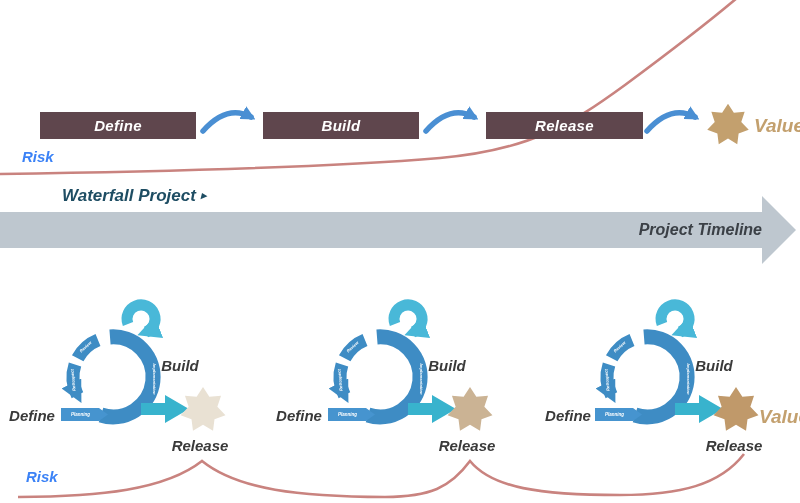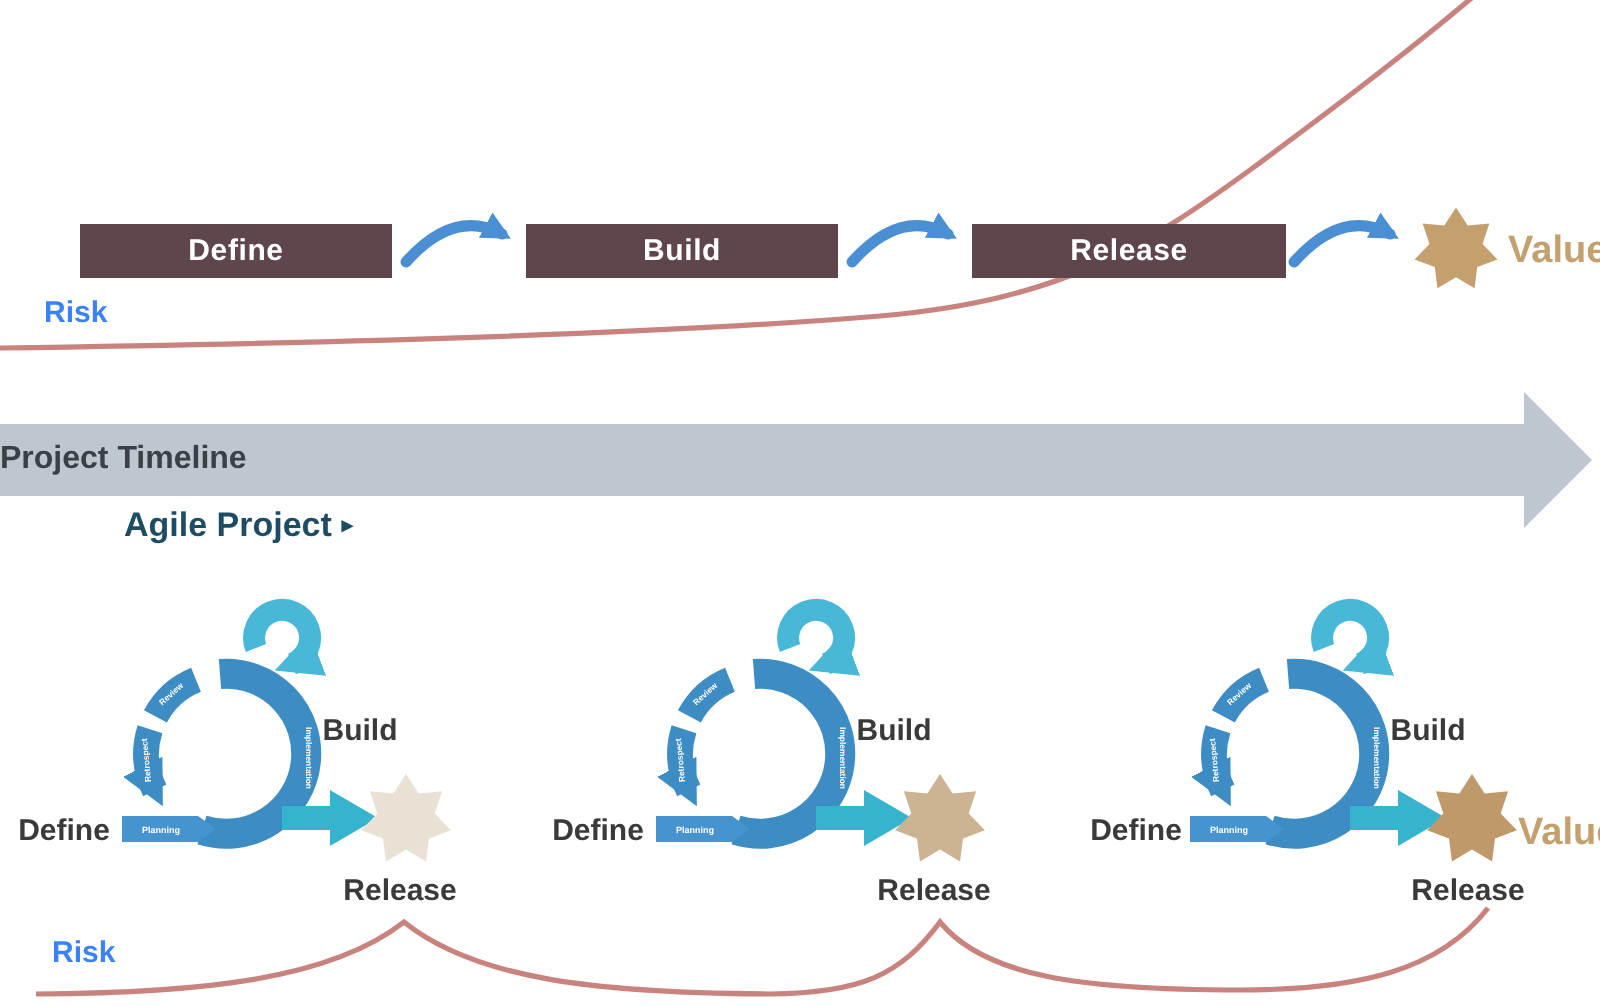--- a/index.html
+++ b/index.html
@@ -1,24 +1,24 @@
 <!DOCTYPE html>
 <html><head>
 <meta charset="utf-8">
 <style>
   html,body{margin:0;padding:0;background:#fff;}
   #canvas{position:relative;width:800px;height:503px;background:#fff;overflow:hidden;
-          font-family:"Liberation Sans", sans-serif;}
+          font-family:"Liberation Sans", sans-serif;font-style:italic;}
   #canvas svg.layer{position:absolute;left:0;top:0;}
   .label{position:absolute;font-weight:bold;white-space:nowrap;}
   .risk-label{color:#3b82f6;font-size:15px;}
   .section-label{color:#1e4d63;font-size:17px;}
   .section-label .ptr{font-size:11px;vertical-align:2px;margin-left:5px;}
   .timeline-label{left:0;top:212px;width:762px;height:36px;line-height:36px;
-                  text-align:left;color:#3b4046;font-size:16px;}
+                  text-align:right;color:#3b4046;font-size:16px;}
   .stage-box{position:absolute;top:112px;height:27px;background:#5f464d;color:#ffffff;
              display:flex;align-items:center;justify-content:center;
              font-weight:bold;font-size:15px;letter-spacing:.3px;}
   .cycle-label{color:#3a3a3a;font-size:15px;text-align:center;}
   .value-label{color:#c3a06e;font-size:19px;}
 </style>
 </head>
 <body>
 
 <div id="canvas">
@@ -77,22 +77,22 @@
 
   <div class="stage-box" style="left:40px;width:156px;">Define</div>
   <div class="stage-box" style="left:263px;width:156px;">Build</div>
   <div class="stage-box" style="left:486px;width:157px;">Release</div>
 
   <div class="label value-label" style="left:754px;top:115px;">Value</div>
 
   <div class="label risk-label" style="left:22px;top:148px;">Risk</div>
   <div class="label risk-label" style="left:26px;top:468px;">Risk</div>
 
-  <div class="label section-label" style="left:62px;top:253px;">
-    <span>Agile Project</span><span class="ptr">▸</span>
+  <div class="label section-label" style="left:62px;top:186px;">
+    <span>Waterfall Project</span><span class="ptr">▸</span>
   </div>
 
   <div class="label timeline-label">Project Timeline</div>
 
   <div class="label cycle-label" style="left:2px;top:407px;width:60px;">Define</div>
   <div class="label cycle-label" style="left:145px;top:357px;width:70px;">Build</div>
   <div class="label cycle-label" style="left:160px;top:437px;width:80px;">Release</div>
 
   <div class="label cycle-label" style="left:269px;top:407px;width:60px;">Define</div>
   <div class="label cycle-label" style="left:412px;top:357px;width:70px;">Build</div>

